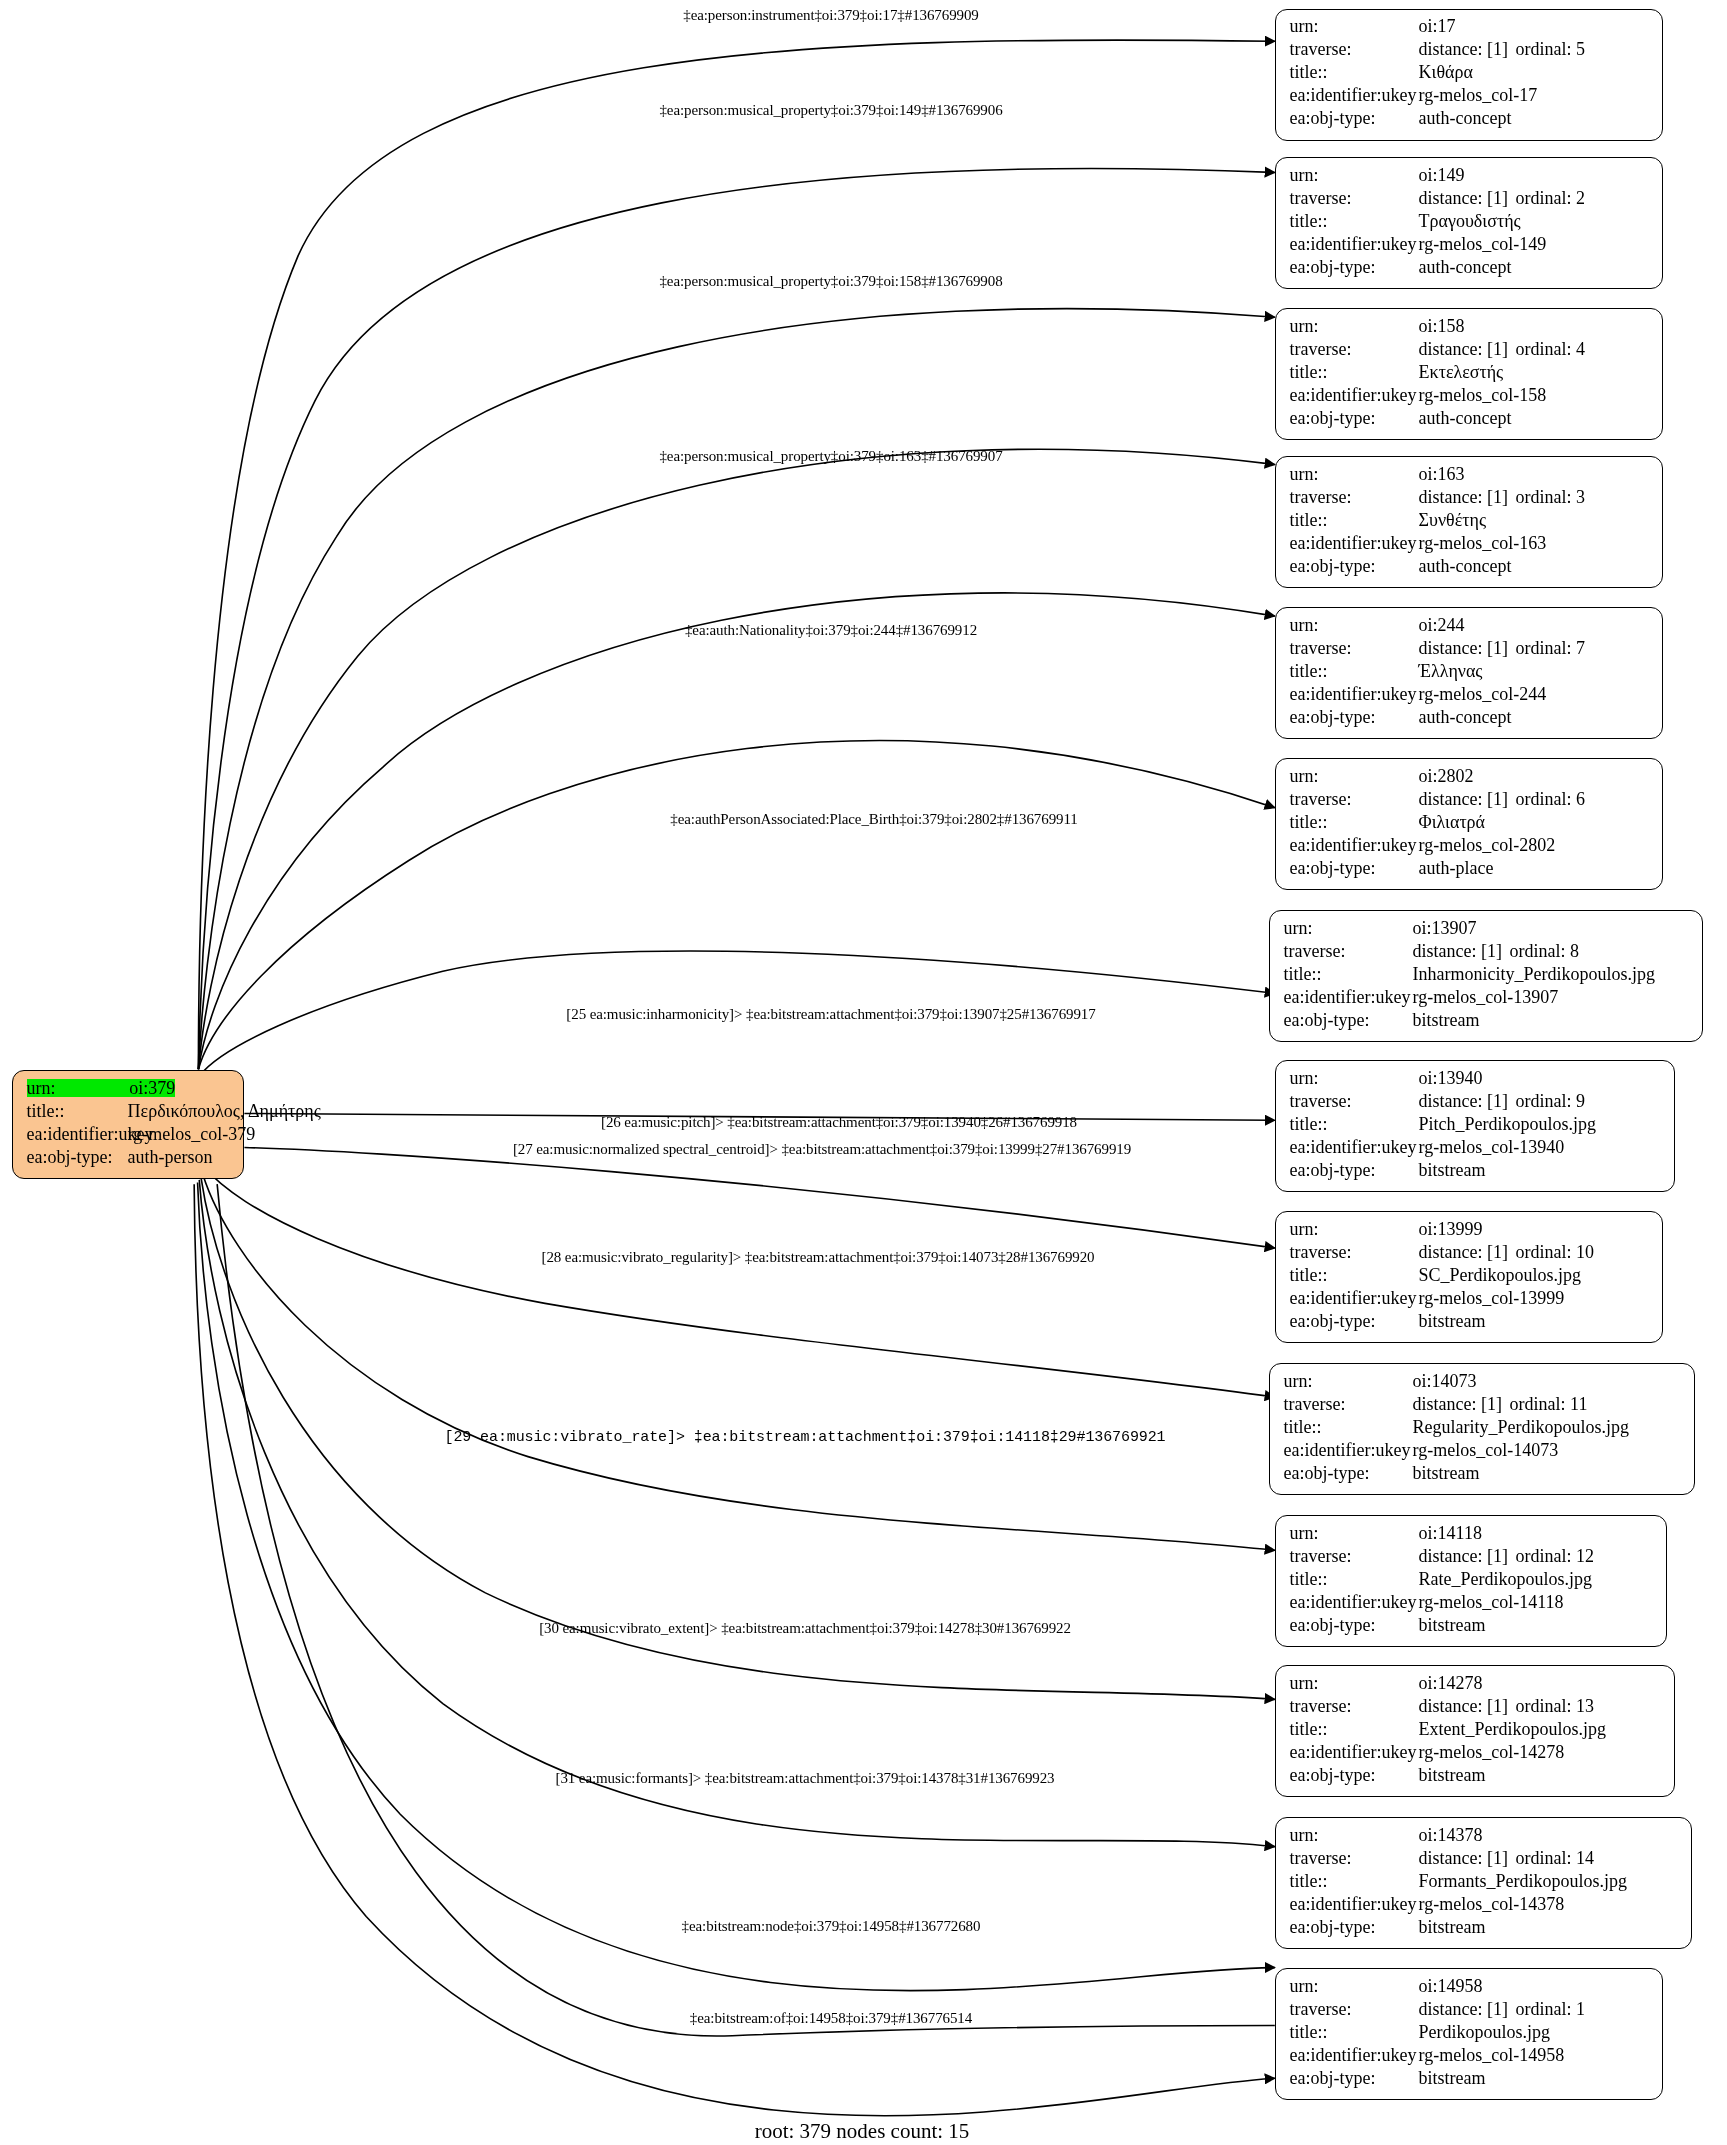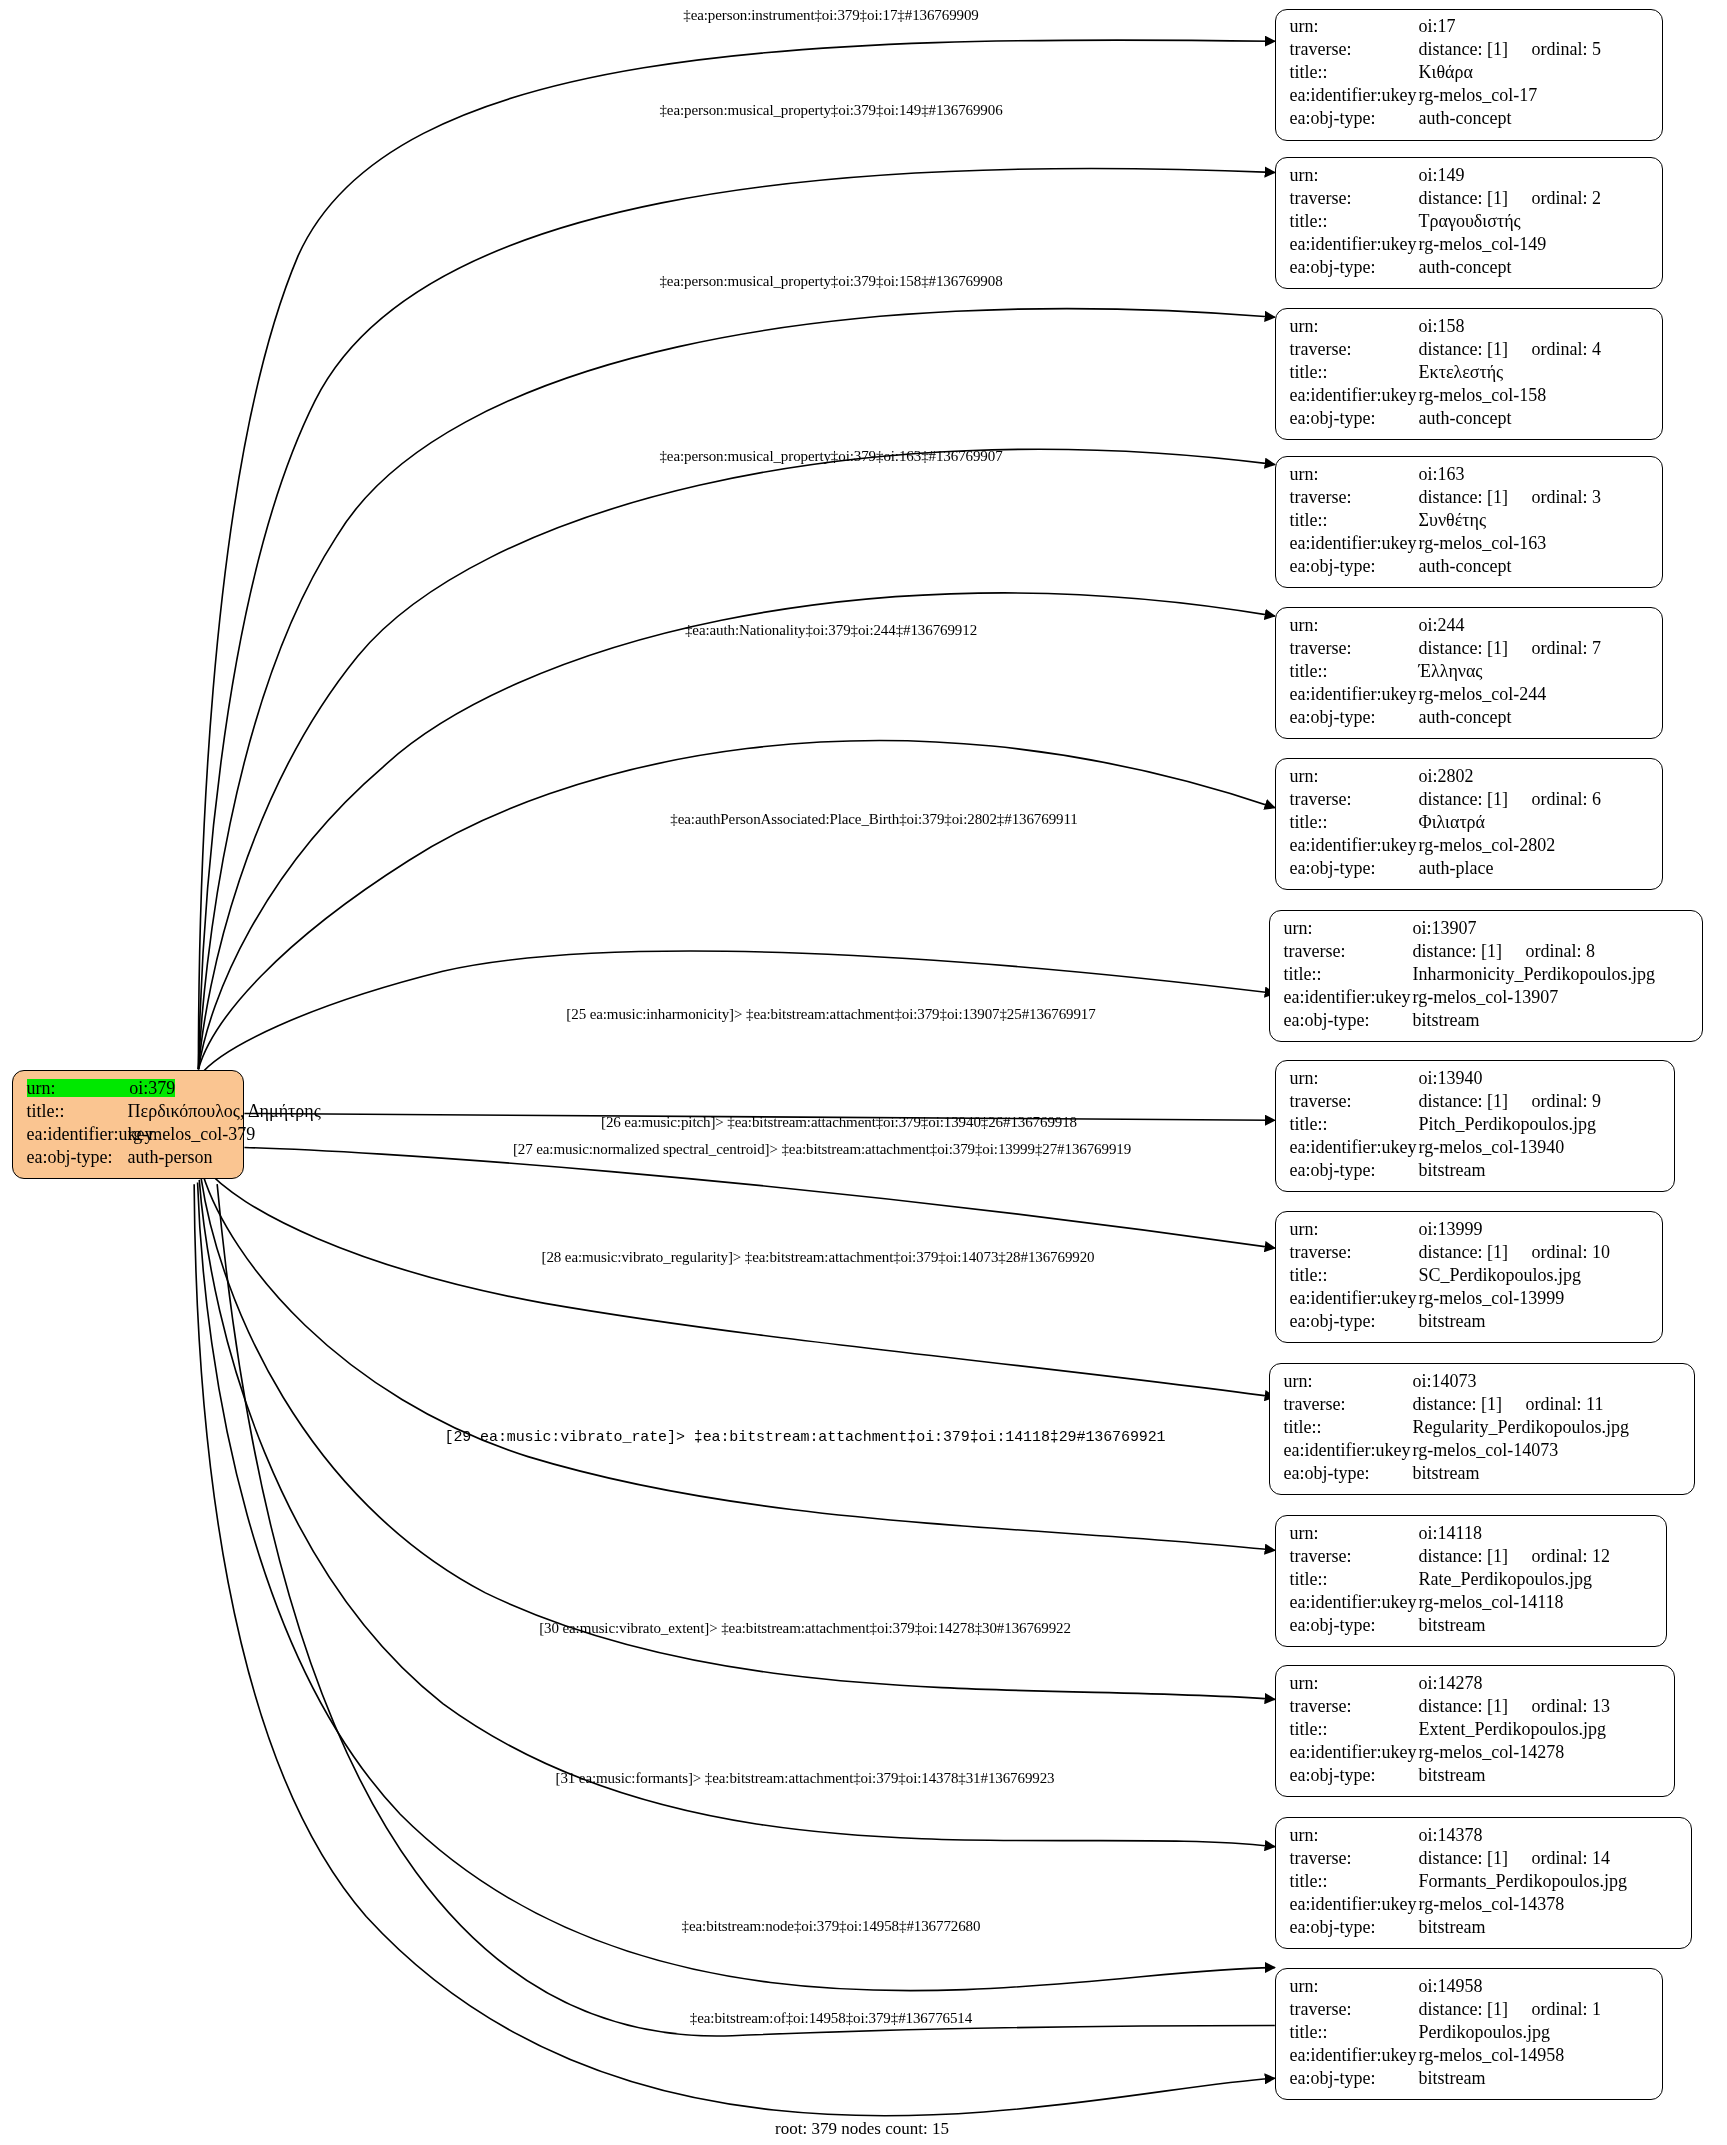--- a/index.html
+++ b/index.html
@@ -61,35 +61,35 @@
   .node.root .k { width: 101px; }
   .row.hl .k,
   .row.hl .v {
     background: #00e800;
   }
   .row.hl .k {
     padding-right: 1.7px;
   }
   .trav {
     display: flex;
-    gap: 16px;
+    gap: 0px;
   }
   .trav .d { width: 97px; }
   
   .elabel {
     position: absolute;
     font-size: 15px;
     color: #000000;
     white-space: nowrap;
     transform: translateX(-50%);
     letter-spacing: -0.1px;
   }
   .footer {
     position: absolute;
-    font-size: 17px;
+    font-size: 21px;
     color: #000000;
     white-space: nowrap;
     transform: translateX(-50%);
   }
 </style>
 </head>
 <body>
 
 <div id="canvas">
 

